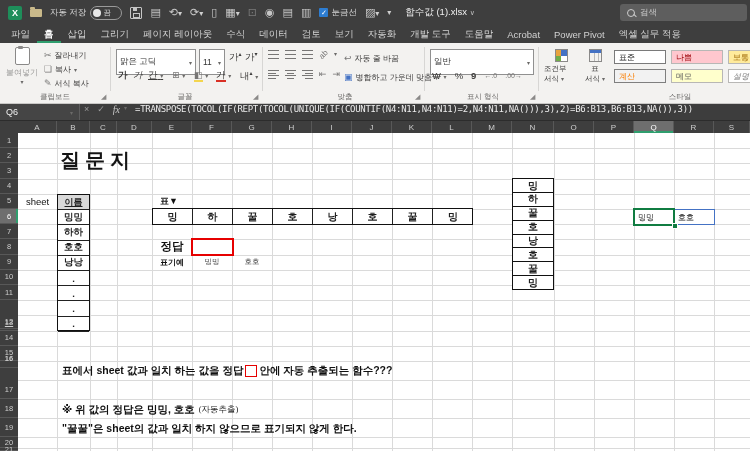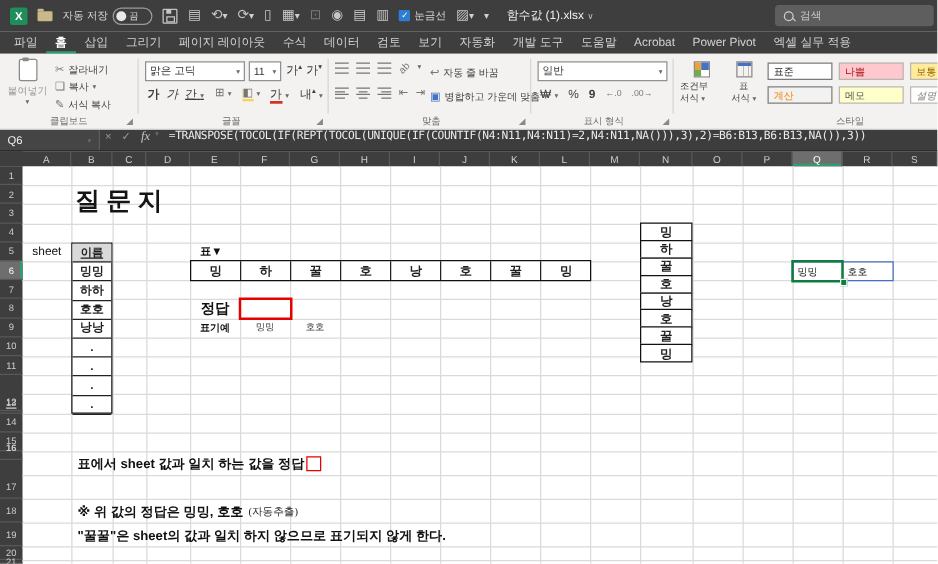--- a/index.html
+++ b/index.html
@@ -43,21 +43,21 @@
   
   #ribbon{position:absolute;left:0;top:43px;width:750px;height:61px;background:#f3f2f0;
           border-bottom:1px solid #c9c8c6;box-sizing:border-box}
   .rdiv{position:absolute;top:4px;bottom:12px;width:1px;background:#d7d6d4}
   .glabel{position:absolute;bottom:1px;font-size:7.5px;color:#6b6a68;text-align:center;white-space:nowrap}
   .launch{position:absolute;bottom:2px;font-size:7px;color:#8a8988}
   .rsmall{display:flex;align-items:center;gap:3px;font-size:8px;color:#3e3d3c;white-space:nowrap;height:13px}
   .ric{color:#77767ticon5;font-size:9px}
   .ric{color:#777675;font-size:9px;line-height:1}
   .chev{font-size:6px;color:#6b6a68}
-  .selbox{background:#fff;border:1px solid #909090;height:16px;display:flex;align-items:center;
+  .selbox{background:#fff;border:1px solid #909090;height:26px;display:flex;align-items:center;
           justify-content:space-between;padding:0 3px;font-size:8.5px;color:#333;box-sizing:border-box}
   .paste-ic{width:13px;height:16px;border:1.5px solid #8a8988;border-radius:2px;position:relative;background:#fff}
   .paste-ic:before{content:"";position:absolute;left:2.5px;top:-2px;width:5px;height:3px;background:#8a8988;border-radius:1px}
   .bars{width:11px;height:9px;display:flex;flex-direction:column;justify-content:space-between}
   .bars span{height:1.2px;background:#77767ticon5;background:#777675}
   .bars.l span:nth-child(2n){width:70%}
   .bars.c span:nth-child(2n){width:70%;margin:0 auto}
   .bars.r span:nth-child(2n){width:70%;margin-left:auto}
   .sgrid{width:11px;height:11px;border:1px solid #8a8988;display:grid;grid-template-columns:1fr 1fr;grid-template-rows:1fr 1fr}
   .sgrid i:nth-child(1){background:#e8a33d}.sgrid i:nth-child(2){background:#4472c4}
@@ -470,20 +470,21 @@
 
 <div id="spill-outline"></div>
 <div id="q6-sel"></div>
 <div id="q6-handle"></div>
 <div class="spilltext" style="left:638px;width:34px">밍밍</div>
 <div class="spilltext" style="left:678px;width:34px">호호</div>
 
 <div class="noterow" style="left:62px;top:363px;height:15px">
   <span>표에서 sheet 값과 일치 하는 값을 정답</span>
     <span class="inline-redbox"></span>
+    <span>안에 자동 추출되는 함수???</span>
 </div>
 <div class="noterow" style="left:62px;top:402px;height:15px">
   <span>※ 위 값의 정답은 밍밍, 호호</span>
     <span class="smallserif">(자동추출)</span>
 </div>
 <div class="noterow" style="left:62px;top:421px;height:15px">
   <span>"꿀꿀"은 sheet의 값과 일치 하지 않으므로 표기되지 않게 한다.</span>
 </div>
 
 </body></html>

